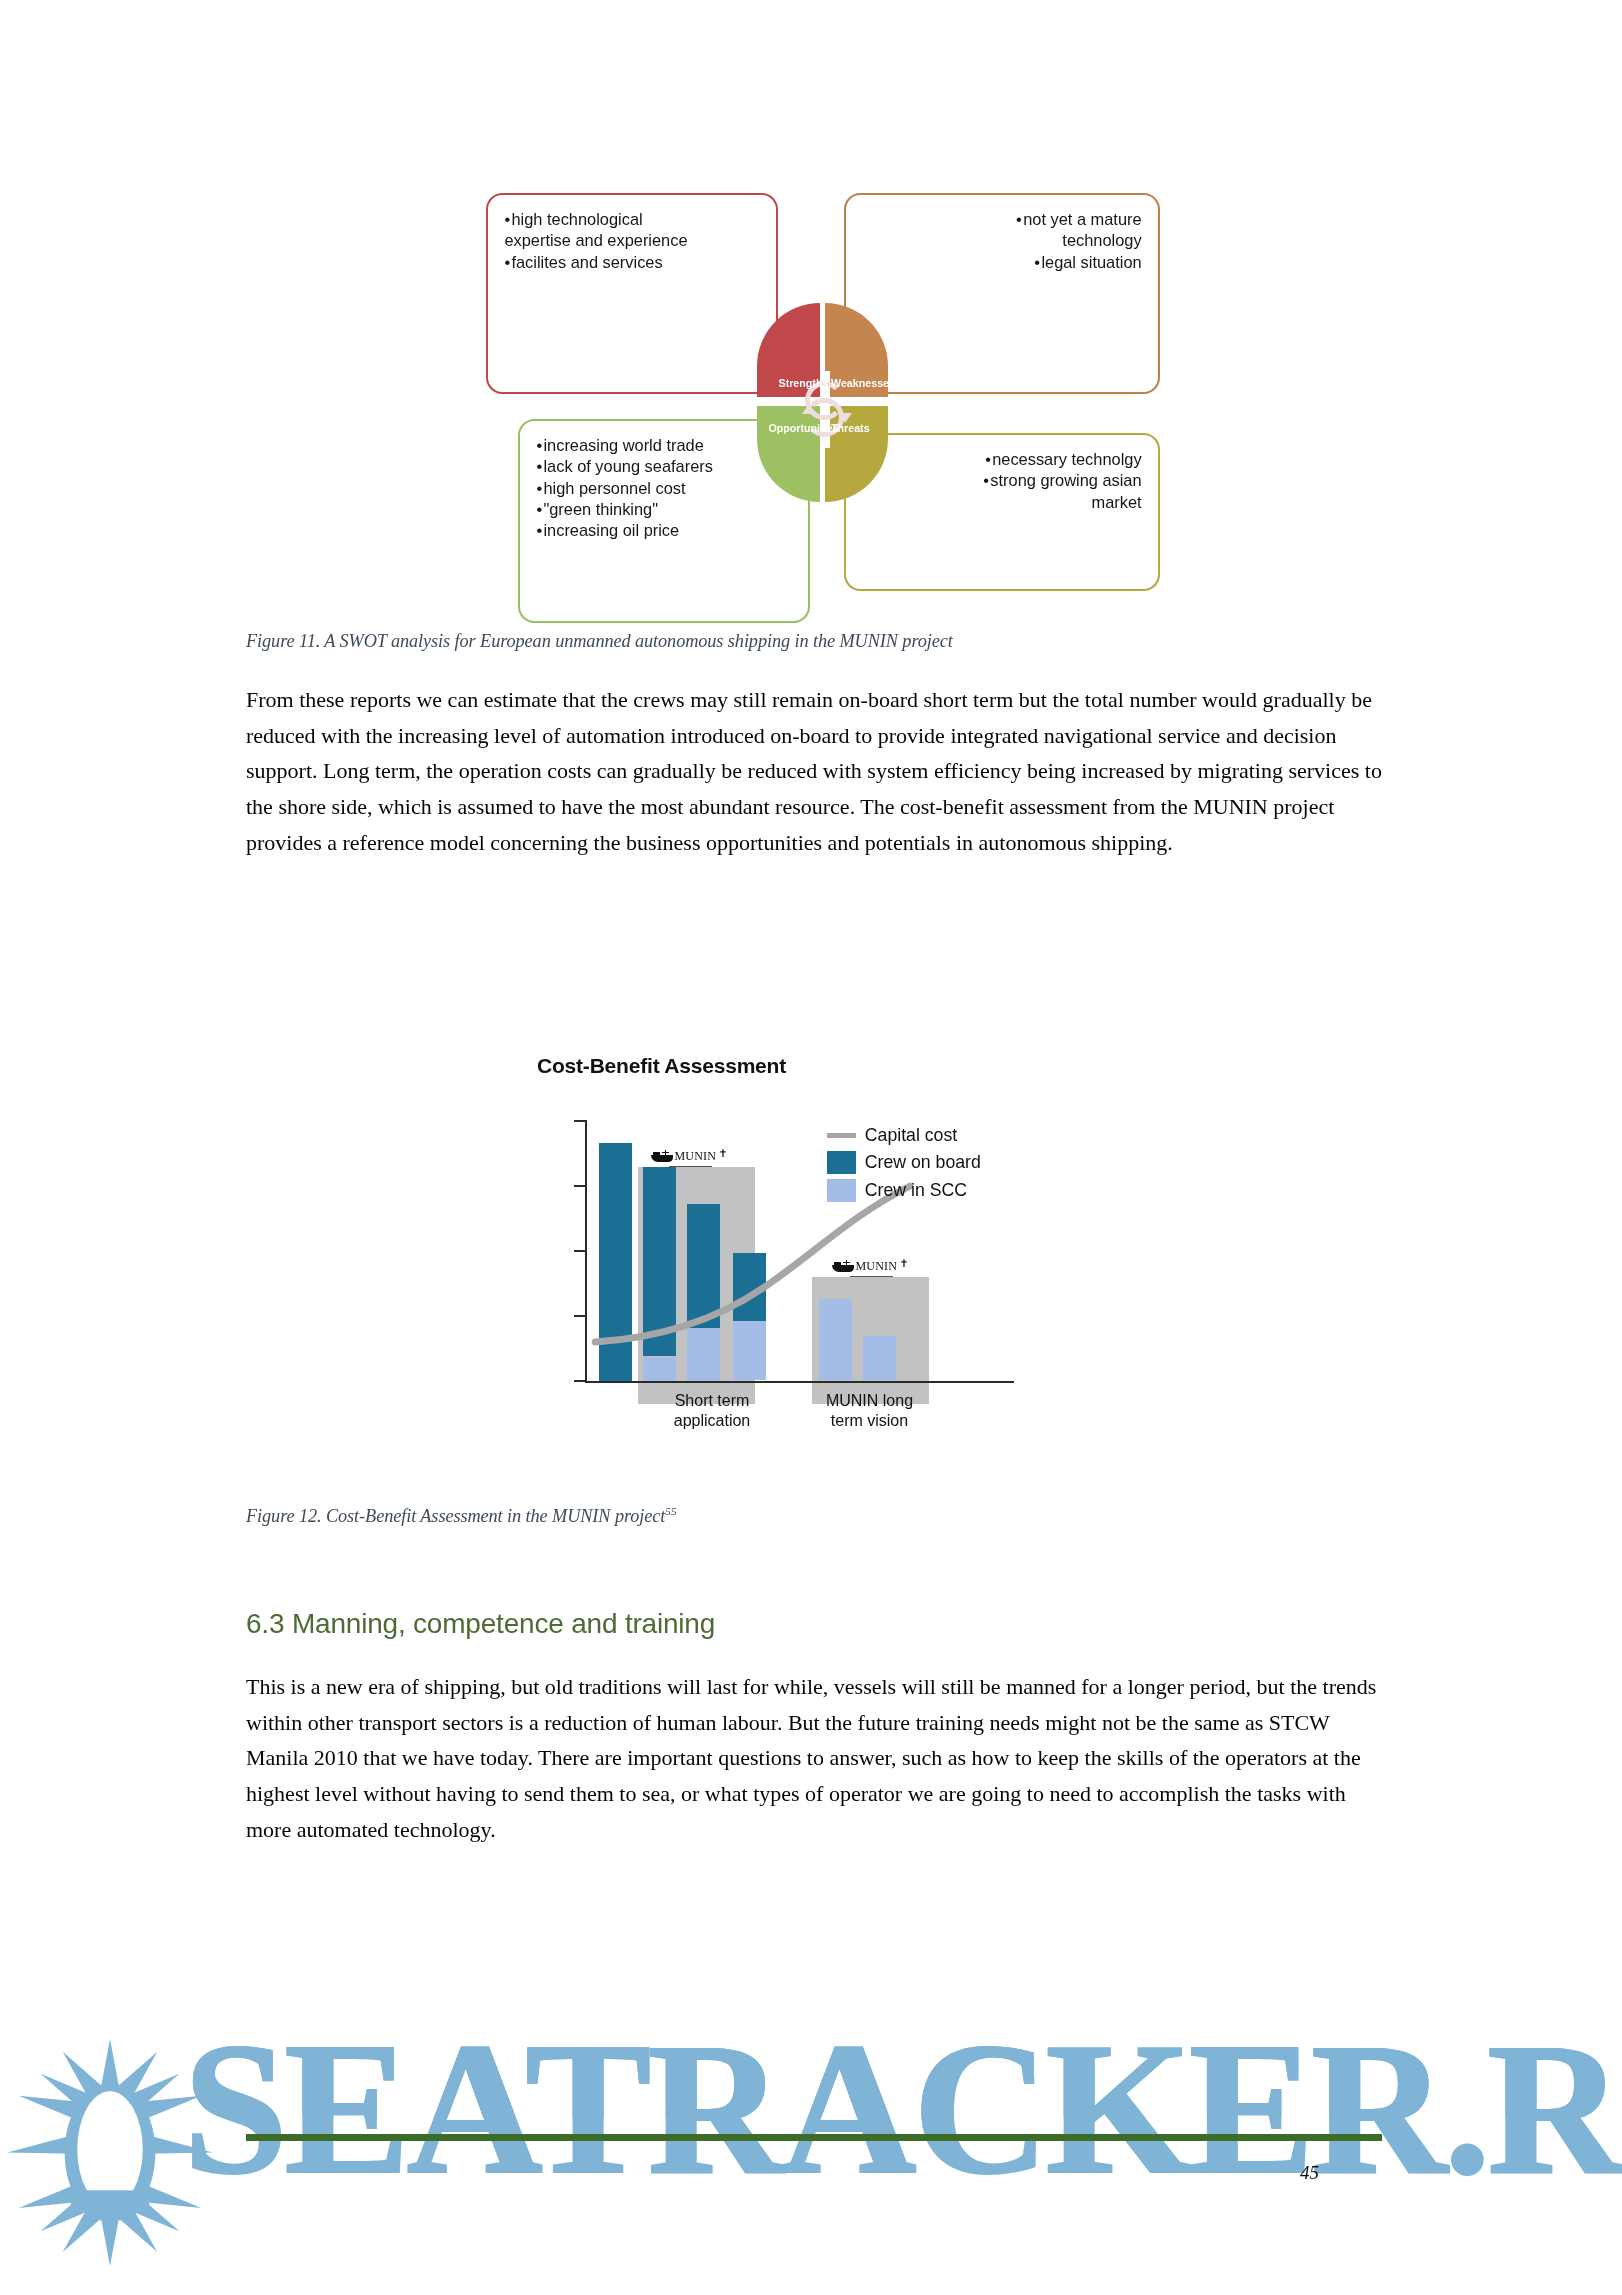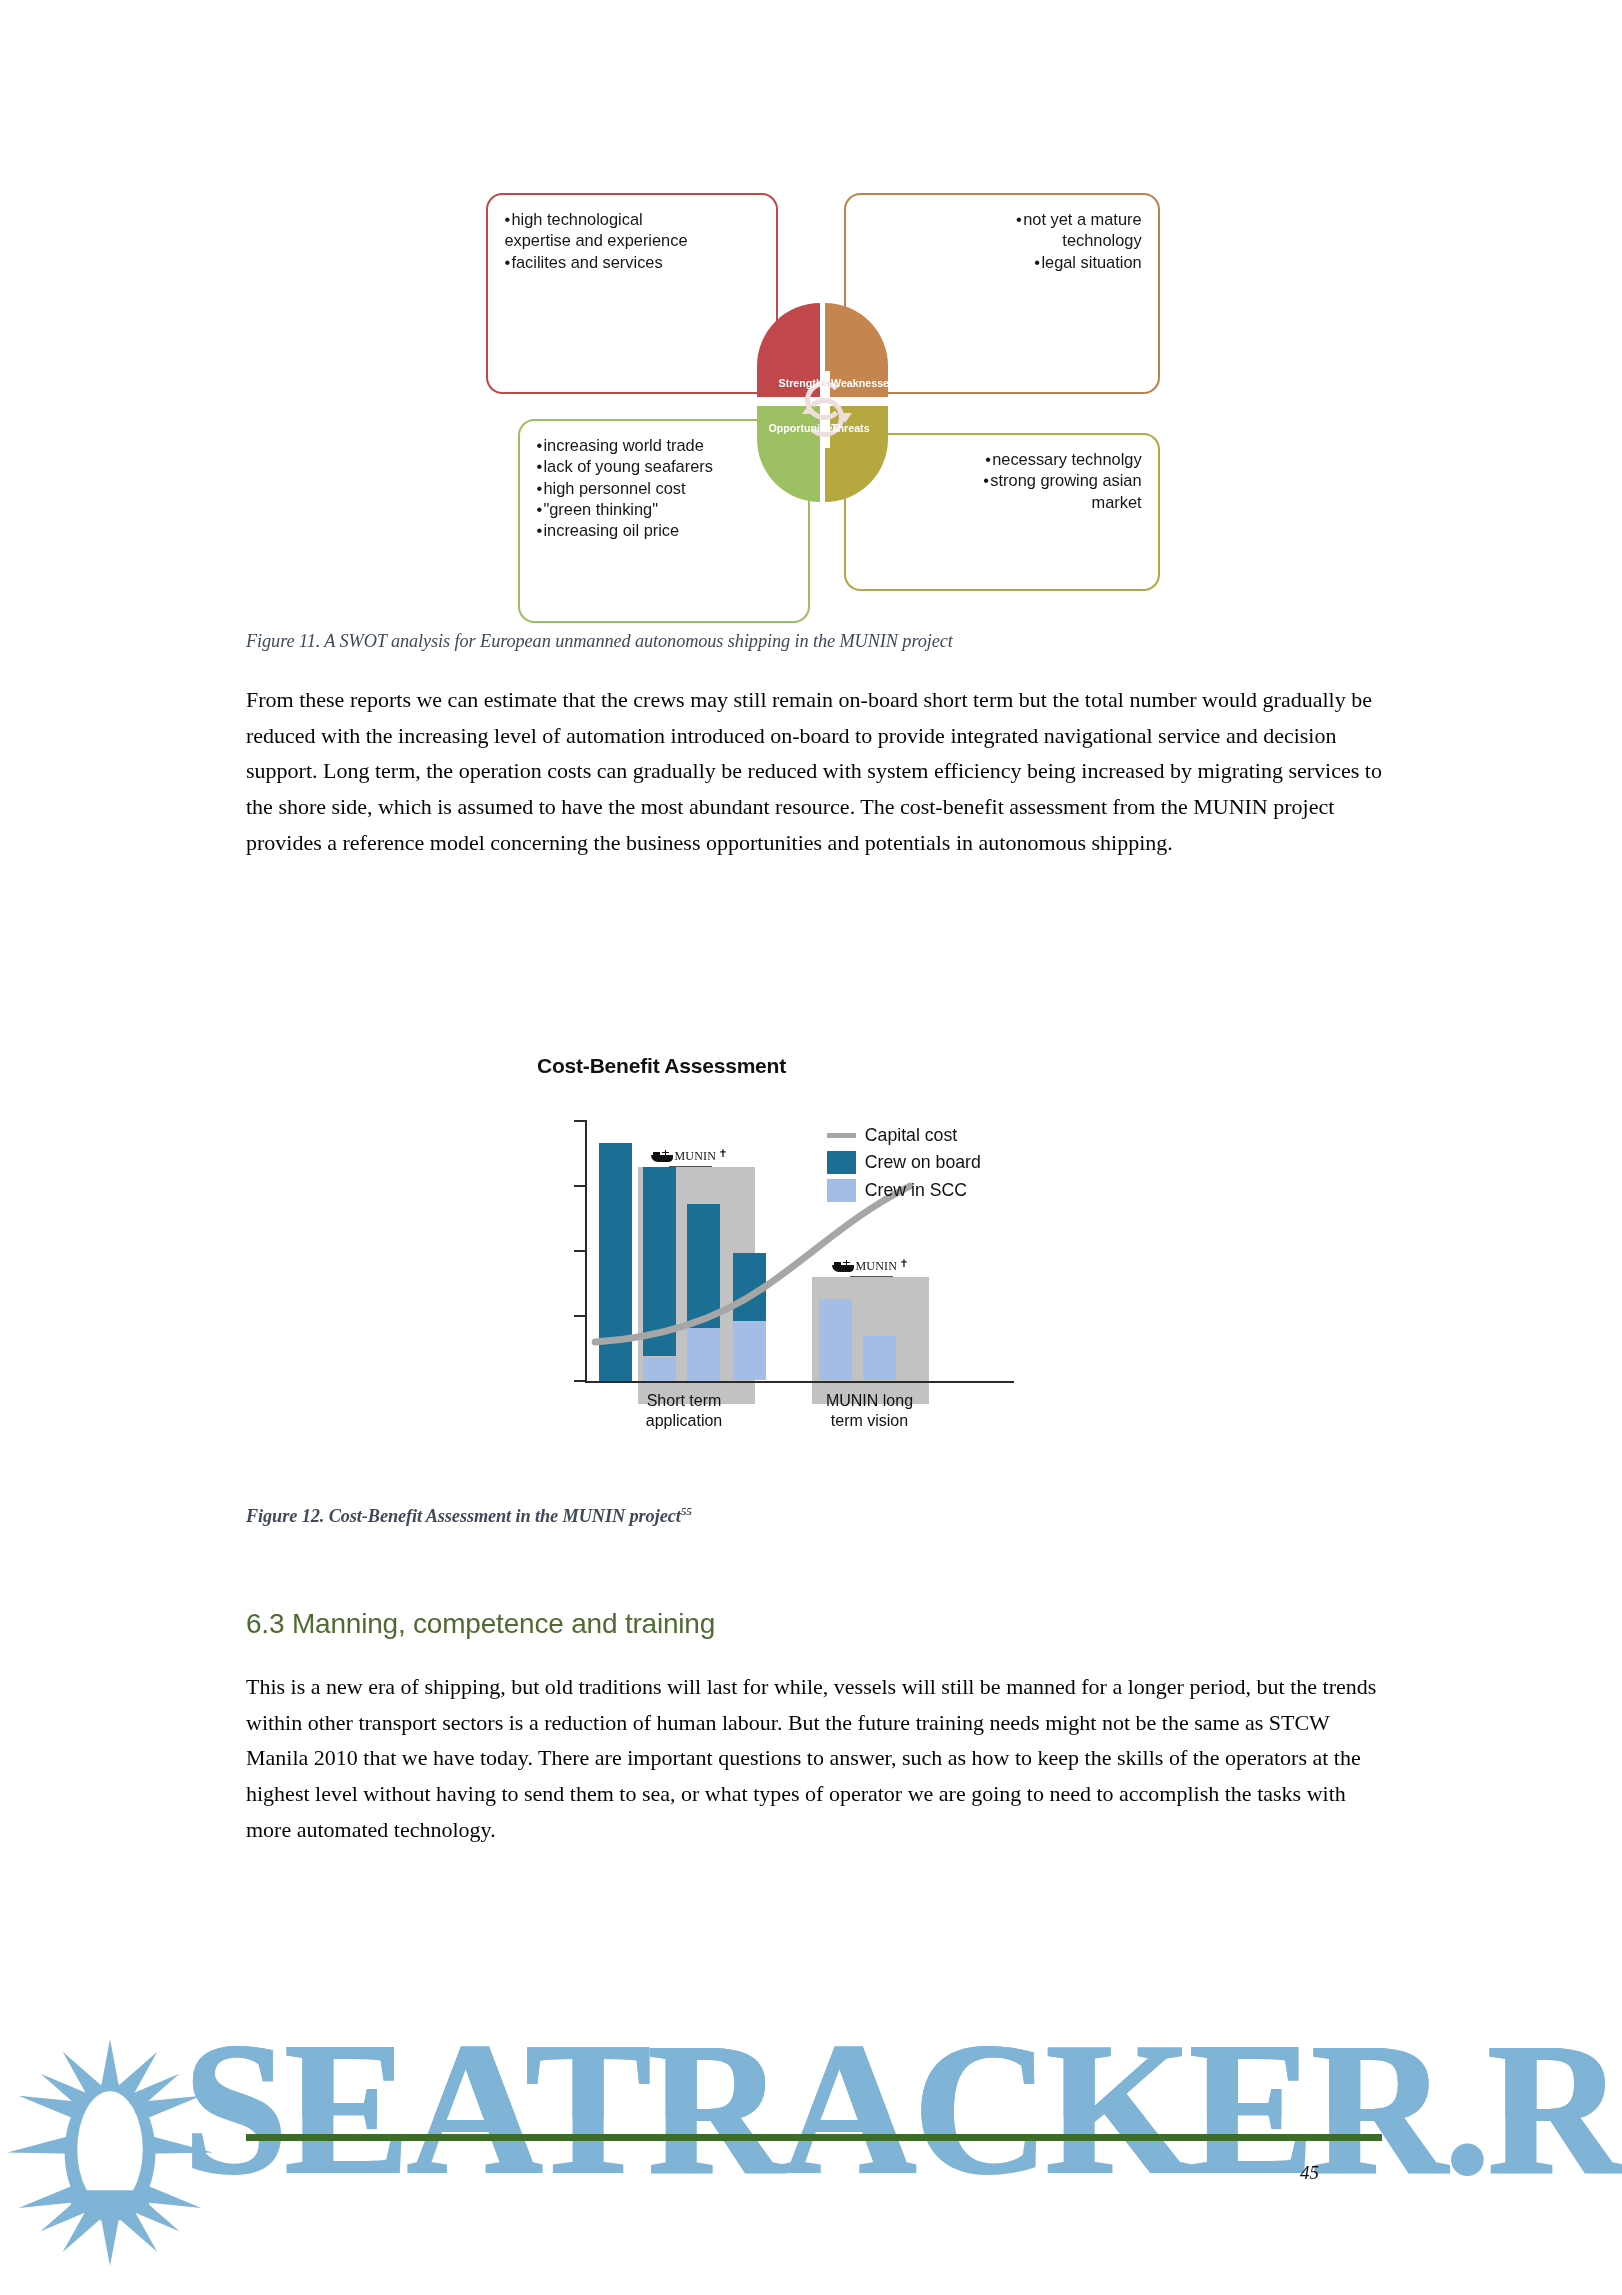--- a/index.html
+++ b/index.html
@@ -95,21 +95,21 @@
   
   .caption {
     position:absolute;
     font-family:"Liberation Serif", serif;
     font-style:italic;
     font-size:18.3px;
     color:#3e4a5a;
     letter-spacing:-0.1px;
   }
   #fig11-caption { left:246px; top:631px; width:1136px; }
-  #fig12-caption { left:246px; top:1505px; width:1136px;font-weight:bold; }
+  #fig12-caption { left:246px; top:1505px; width:1136px; }
   #fig12-caption sup { font-size:11.4px; }
 
   .body-par {
     position:absolute;
     font-family:"Liberation Serif", serif;
     font-size:22px;
     line-height:1.62;
     color:#050505;
     width:1139px;
     text-align:left;
@@ -229,21 +229,21 @@
   
   .x-label {
     position:absolute;
     font-family:"Liberation Sans", sans-serif;
     font-size:16px;
     line-height:1.25;
     color:#111;
     text-align:center;
     white-space:pre-line;
   }
-  #xlab-1 { left:68px; top:271px; width:120px;text-align:center; }
+  #xlab-1 { left:96px; top:271px; width:120px;text-align:center; }
   #xlab-2 { left:252px; top:271px; width:123px; }
 
   
   #footer-rule {
     position:absolute; left:246px; top:2134px;
     width:1136px; height:7px; background:#3d6b28;
   }
   #footer-center {
     position:absolute; left:0px; top:2162px; width:1623px;
     text-align:center;

